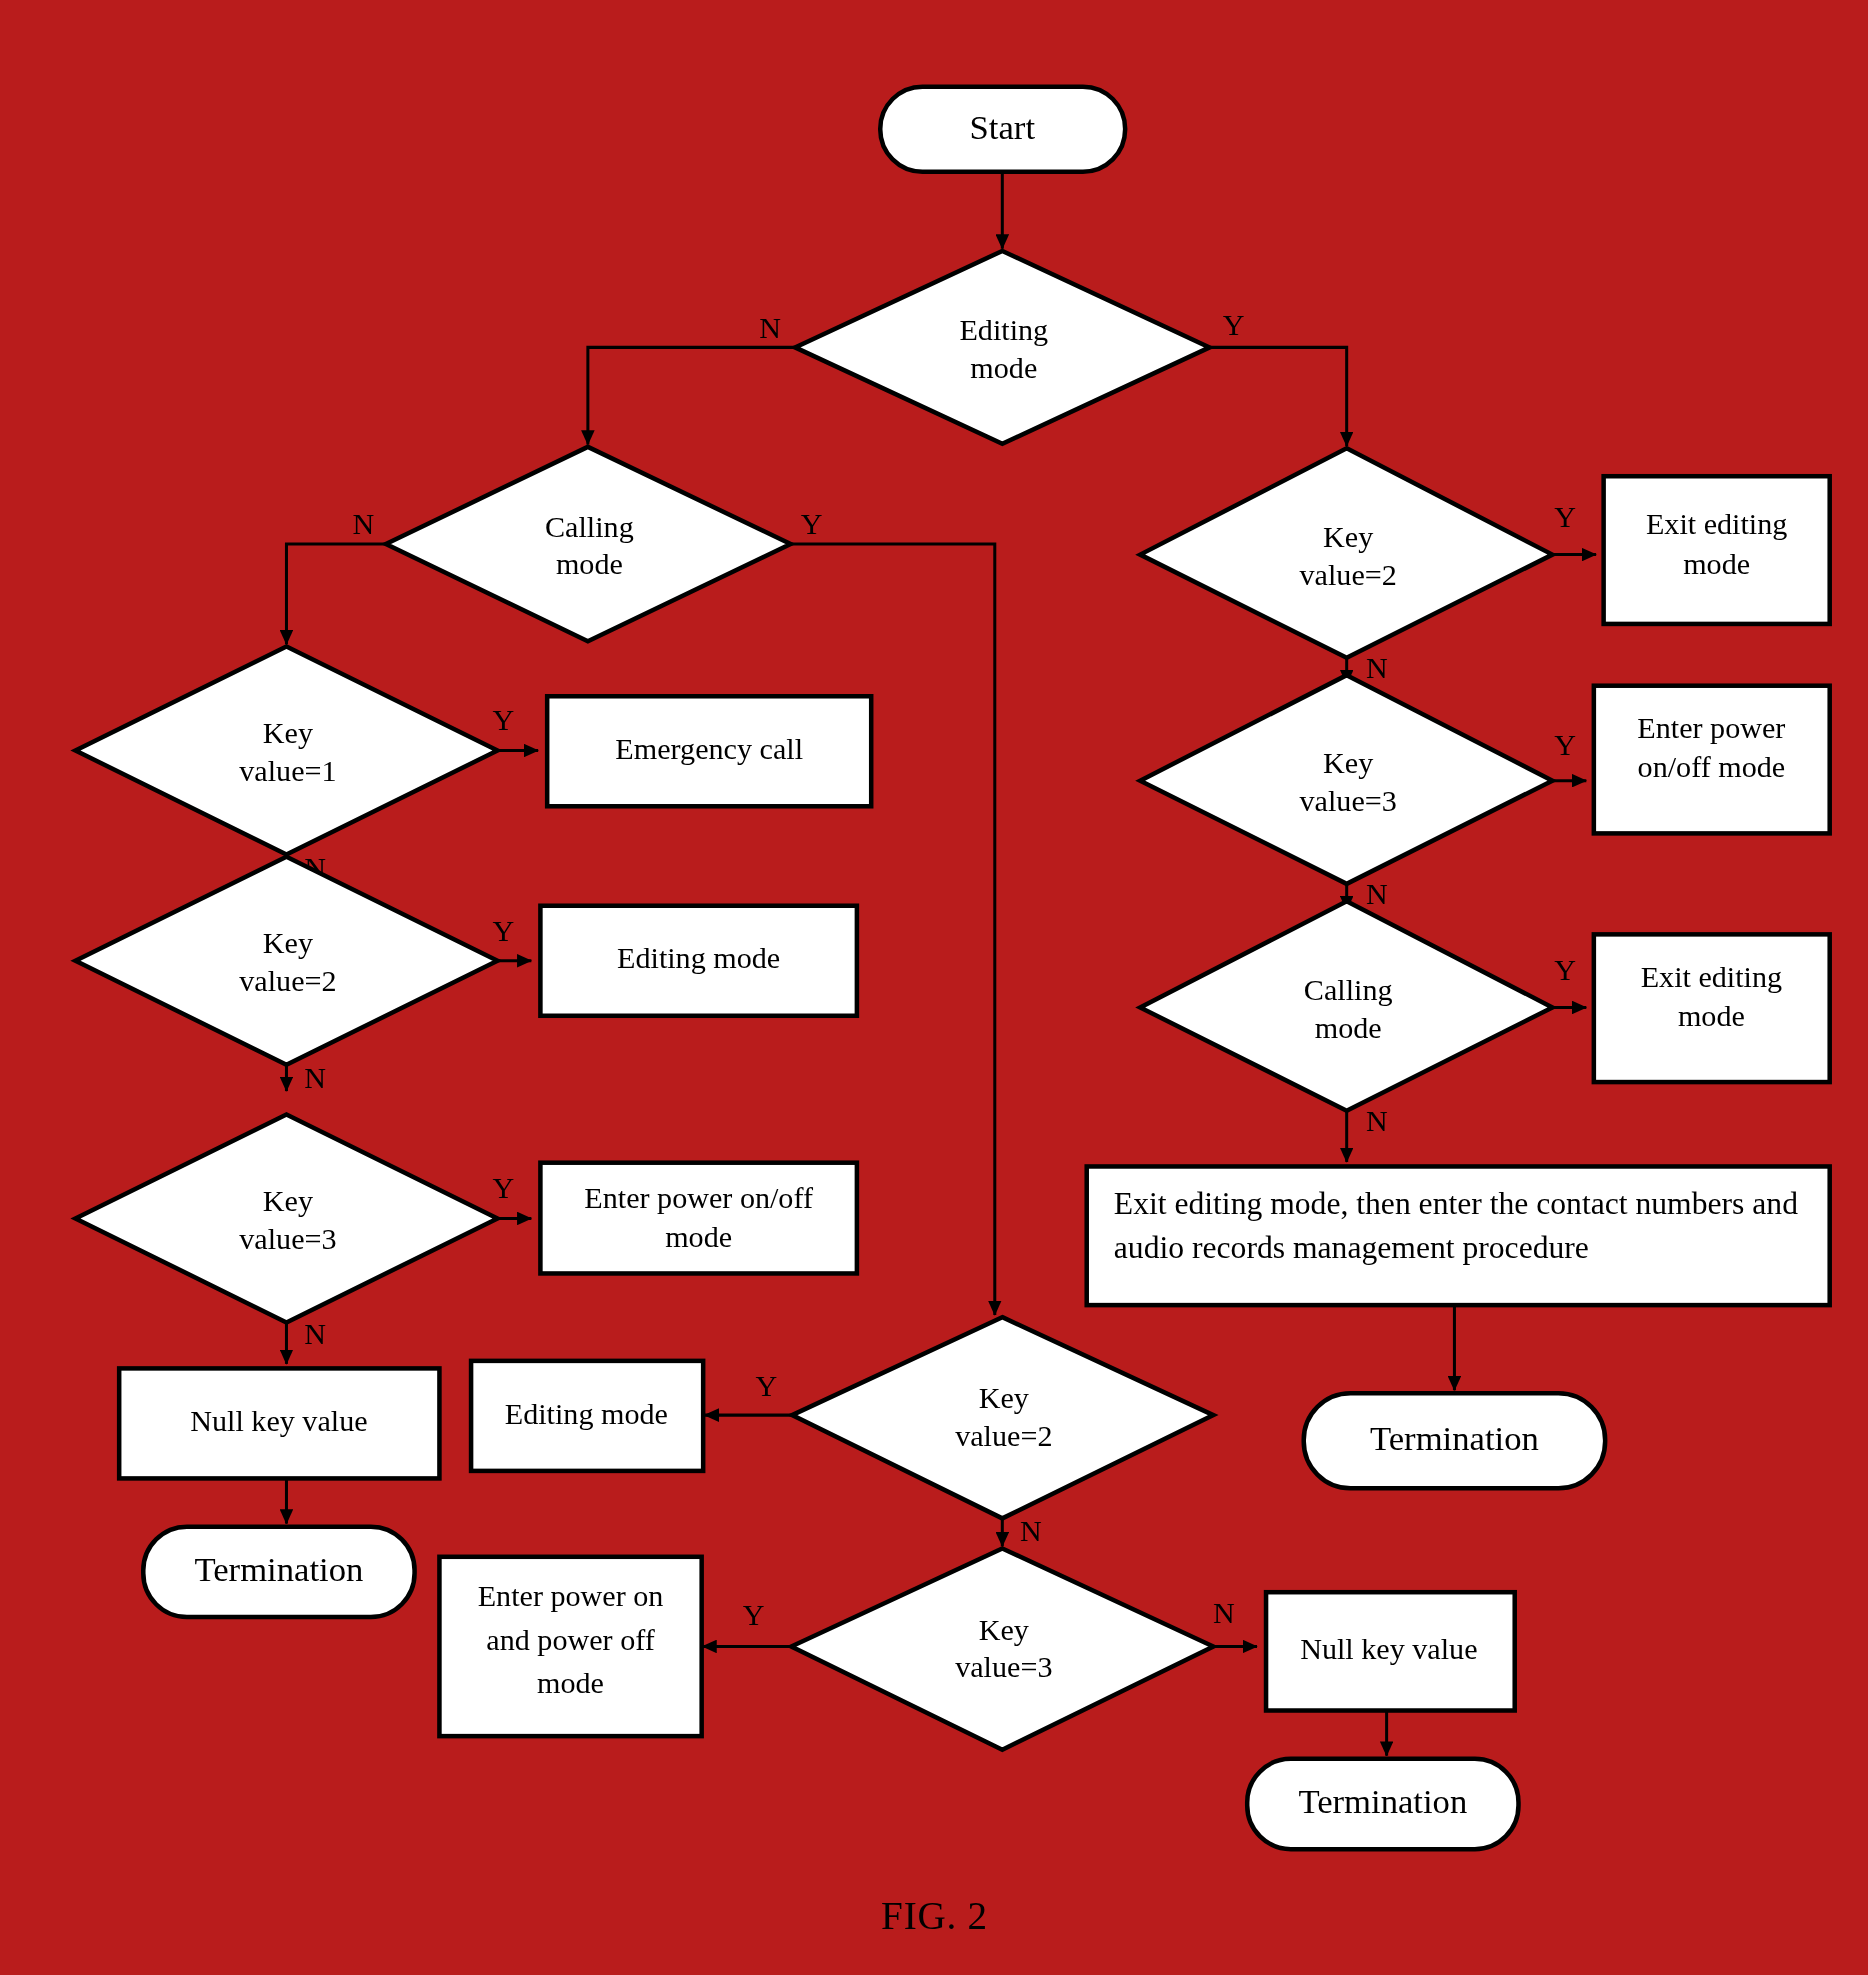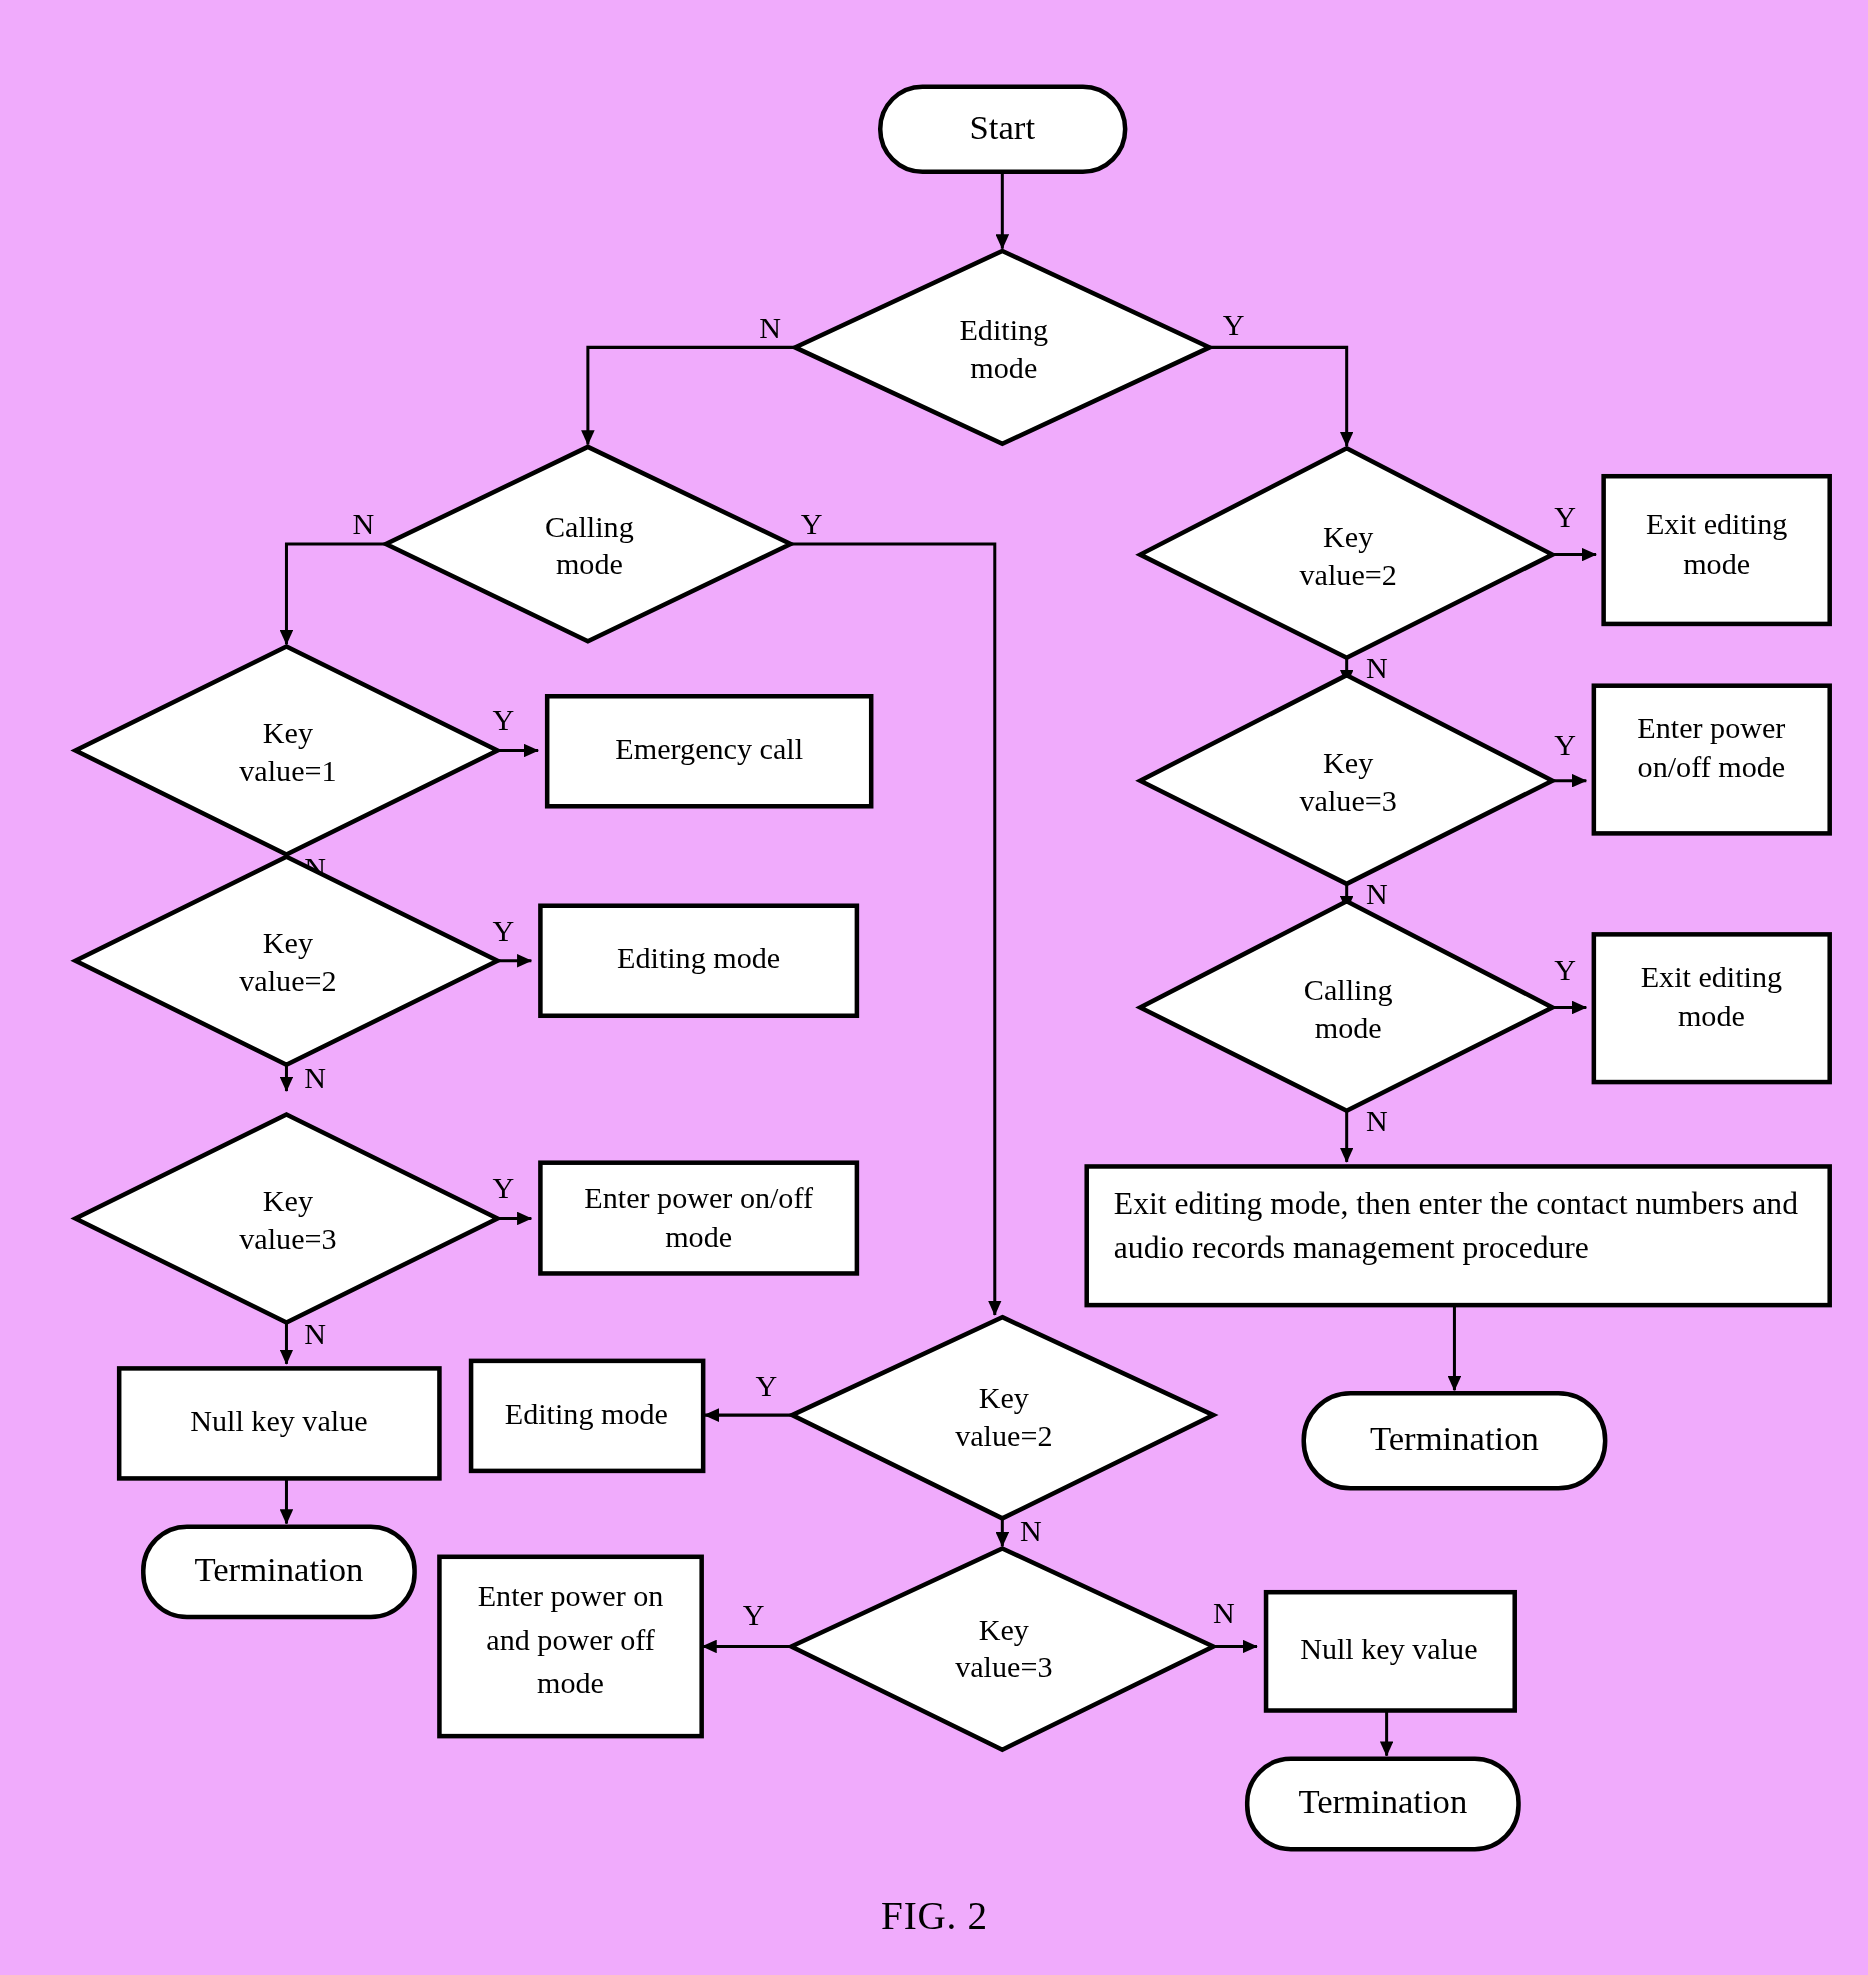--- a/index.html
+++ b/index.html
@@ -7,21 +7,21 @@
     padding: 0;
     background: #ffffff;
   }
   body {
     font-family: "Liberation Serif", "DejaVu Serif", serif;
   }
   #figure-root {
     position: relative;
     width: 1869px;
     height: 1975px;
-    background: #f0abfc;
+    background: #b91c1c;
     overflow: hidden;
   }
   svg.flow {
     display: block;
     width: 1869px;
     height: 1975px;
   }
   .shape-stroke {
     fill: #ffffff;
     stroke: #000000;

